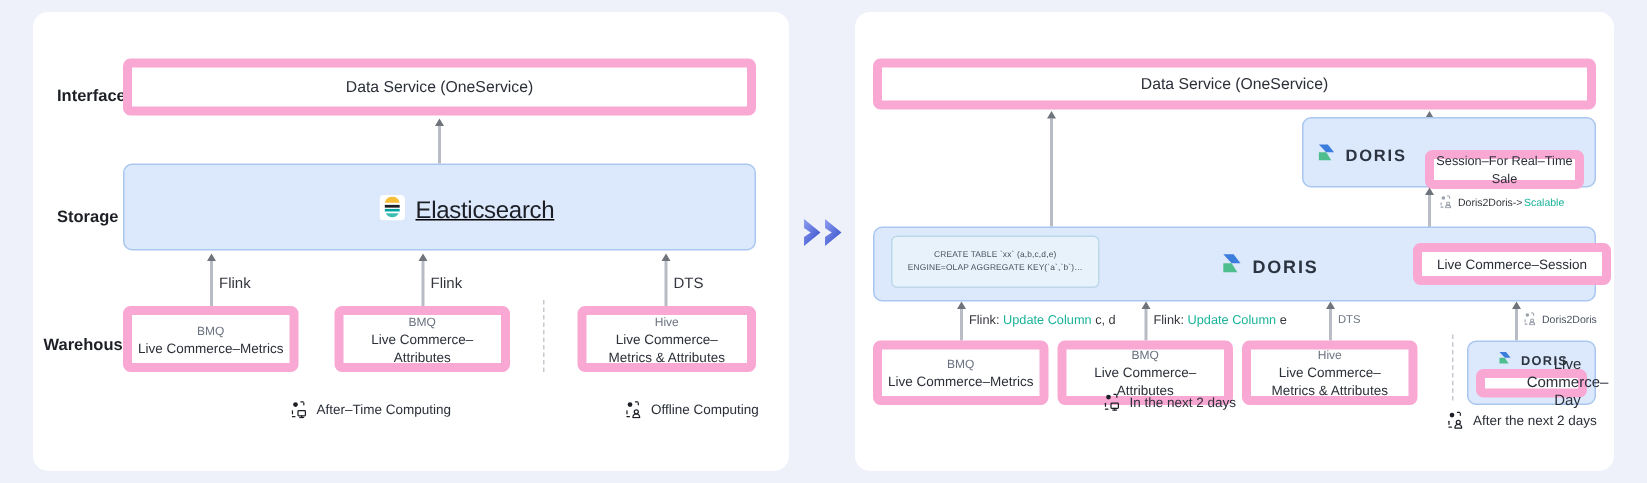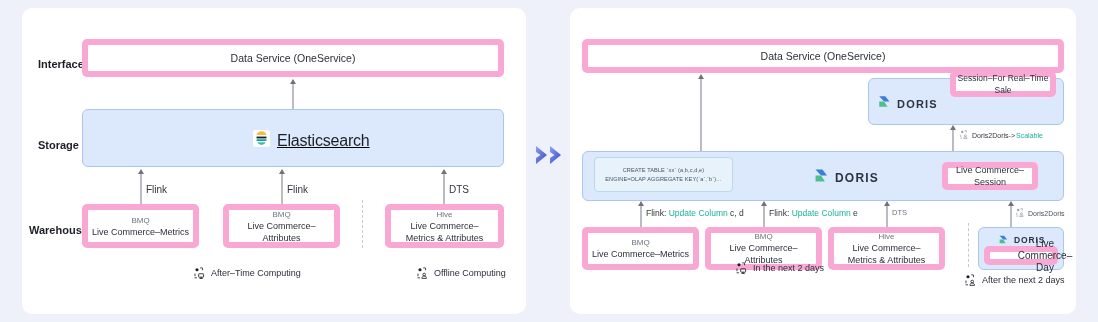--- a/index.html
+++ b/index.html
@@ -271,21 +271,21 @@
     <div class="bluepanel" style="left:298px; top:70px; width:196px; height:47px;"></div>
     <div class="logo-doris" style="left:307px; top:86px;">
       <span>
         <svg width="15" height="15" viewBox="0 0 20 20">
           <path d="M3 3 L11 3 L16.5 10 L9.5 10 Z" fill="#3b7ddd"></path>
           <path d="M3 10 L9.5 10 L14 17 L3 17 Z" fill="#4fbe8e"></path>
         </svg>
       </span>
       <span class="name">DORIS</span>
     </div>
-    <div class="box" style="left:380px; top:63px; width:106px; height:26px;align-items:center;">
+    <div class="box" style="left:380px; top:92px; width:106px; height:26px;align-items:center;">
       <div class="l2" style="font-size:8.5px;">Session–For Real–Time Sale</div>
     </div>
 
     <div class="arrow" style="left:382px; top:122px; height:22px;"></div>
     <div class="edgelabel" style="left:390px; top:122px; display:flex; align-items:center; gap:3px;">
       <span>
         <svg width="9" height="9" viewBox="0 0 16 16">
           <circle cx="4" cy="3.6" r="2.1" fill="#9aa0ab"></circle>
           <path d="M8.8 1.2h2.6v2.6" fill="none" stroke="#9aa0ab" stroke-width="1.3" stroke-linecap="round" stroke-linejoin="round" stroke-dasharray="2 1.4"></path>
           <path d="M1.3 9.2v2.6M1.3 14.4h2.2" stroke="#9aa0ab" stroke-width="1.3" stroke-linecap="round"></path>
@@ -307,21 +307,21 @@
     <div class="logo-doris" style="left:243px; top:159px;">
       <span>
         <svg width="17" height="17" viewBox="0 0 20 20">
           <path d="M3 3 L11 3 L16.5 10 L9.5 10 Z" fill="#3b7ddd"></path>
           <path d="M3 10 L9.5 10 L14 17 L3 17 Z" fill="#4fbe8e"></path>
         </svg>
       </span>
       <span class="name" style="font-size:12px;">DORIS</span>
     </div>
 
-    <div class="box" style="left:372px; top:154px; width:96px; height:28px;">
+    <div class="box" style="left:372px; top:154px; width:132px; height:28px;">
       <div class="l2" style="font-size:9px;">Live Commerce–Session</div>
     </div>
 
     <div class="arrow" style="left:70px; top:198px; height:21px;"></div>
     <div class="arrow" style="left:193px; top:198px; height:21px;"></div>
     <div class="arrow" style="left:316px; top:198px; height:21px;"></div>
     <div class="arrow" style="left:440px; top:198px; height:21px;"></div>
 
     <div class="edgelabel" style="left:76px; top:200px;">
       <span>Flink: </span><span class="hl">Update Column</span><span> c, d</span>

